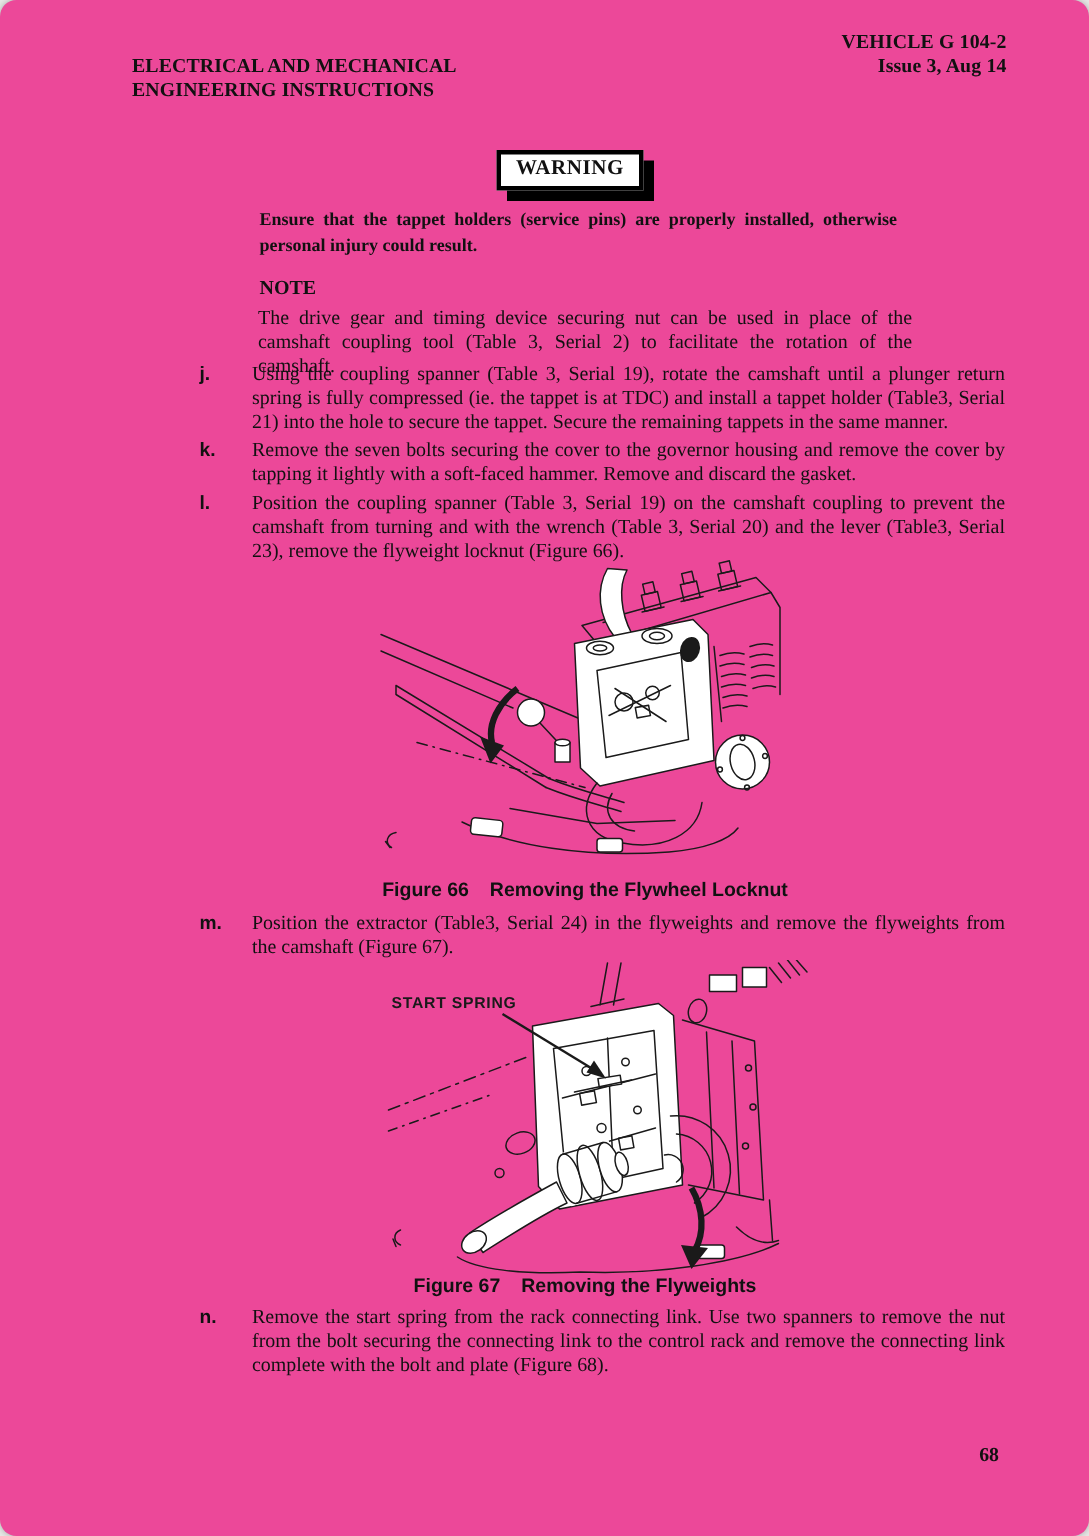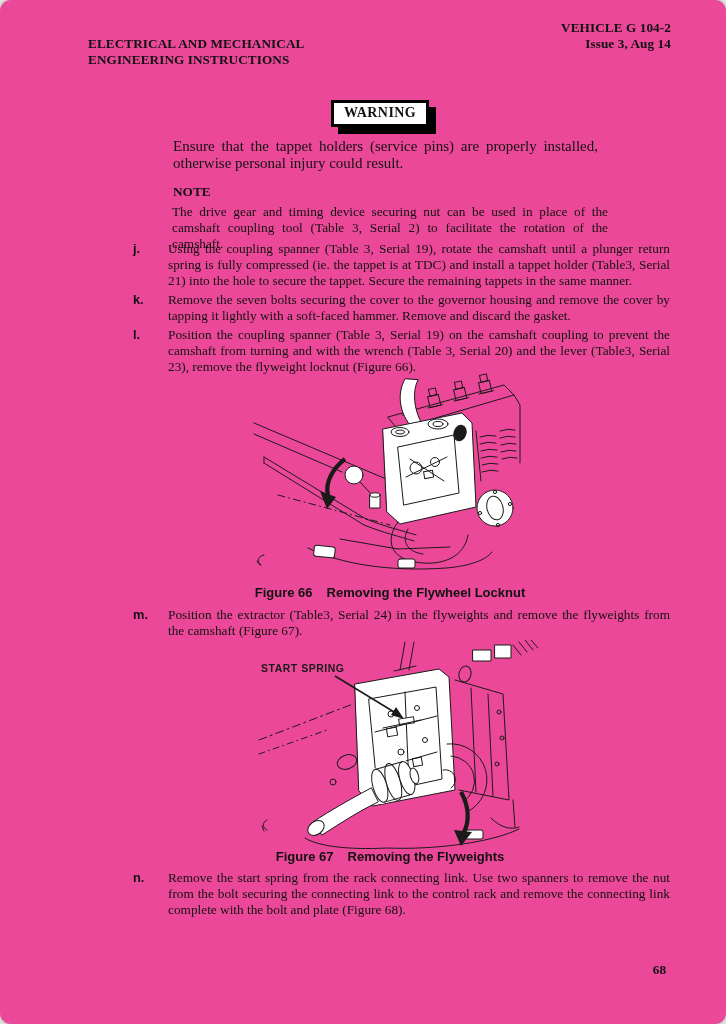--- a/index.html
+++ b/index.html
@@ -25,21 +25,21 @@
     border:3px solid #000;
     background:#fff;
     padding:2px 10px 3px 10px;
     font-family:Liberation Serif, serif;
     font-weight:bold;font-size:14px;letter-spacing:.4px;
     box-shadow:7px 7px 0 #000;
   }
   
   .warn-text{
     left:173px;top:138px;width:425px;
-    font-weight:normal;font-size:15px;line-height:16.5px;
+    font-weight:bold;font-size:12px;line-height:16.5px;
     text-align:justify;
   }
   .note-label{
     left:173px;top:184px;width:425px;text-align:left;
     font-weight:bold;font-size:13.3px;
   }
   .note-text{
     left:172px;top:204px;width:436px;
     font-size:13.3px;line-height:16px;text-align:justify;
   }

